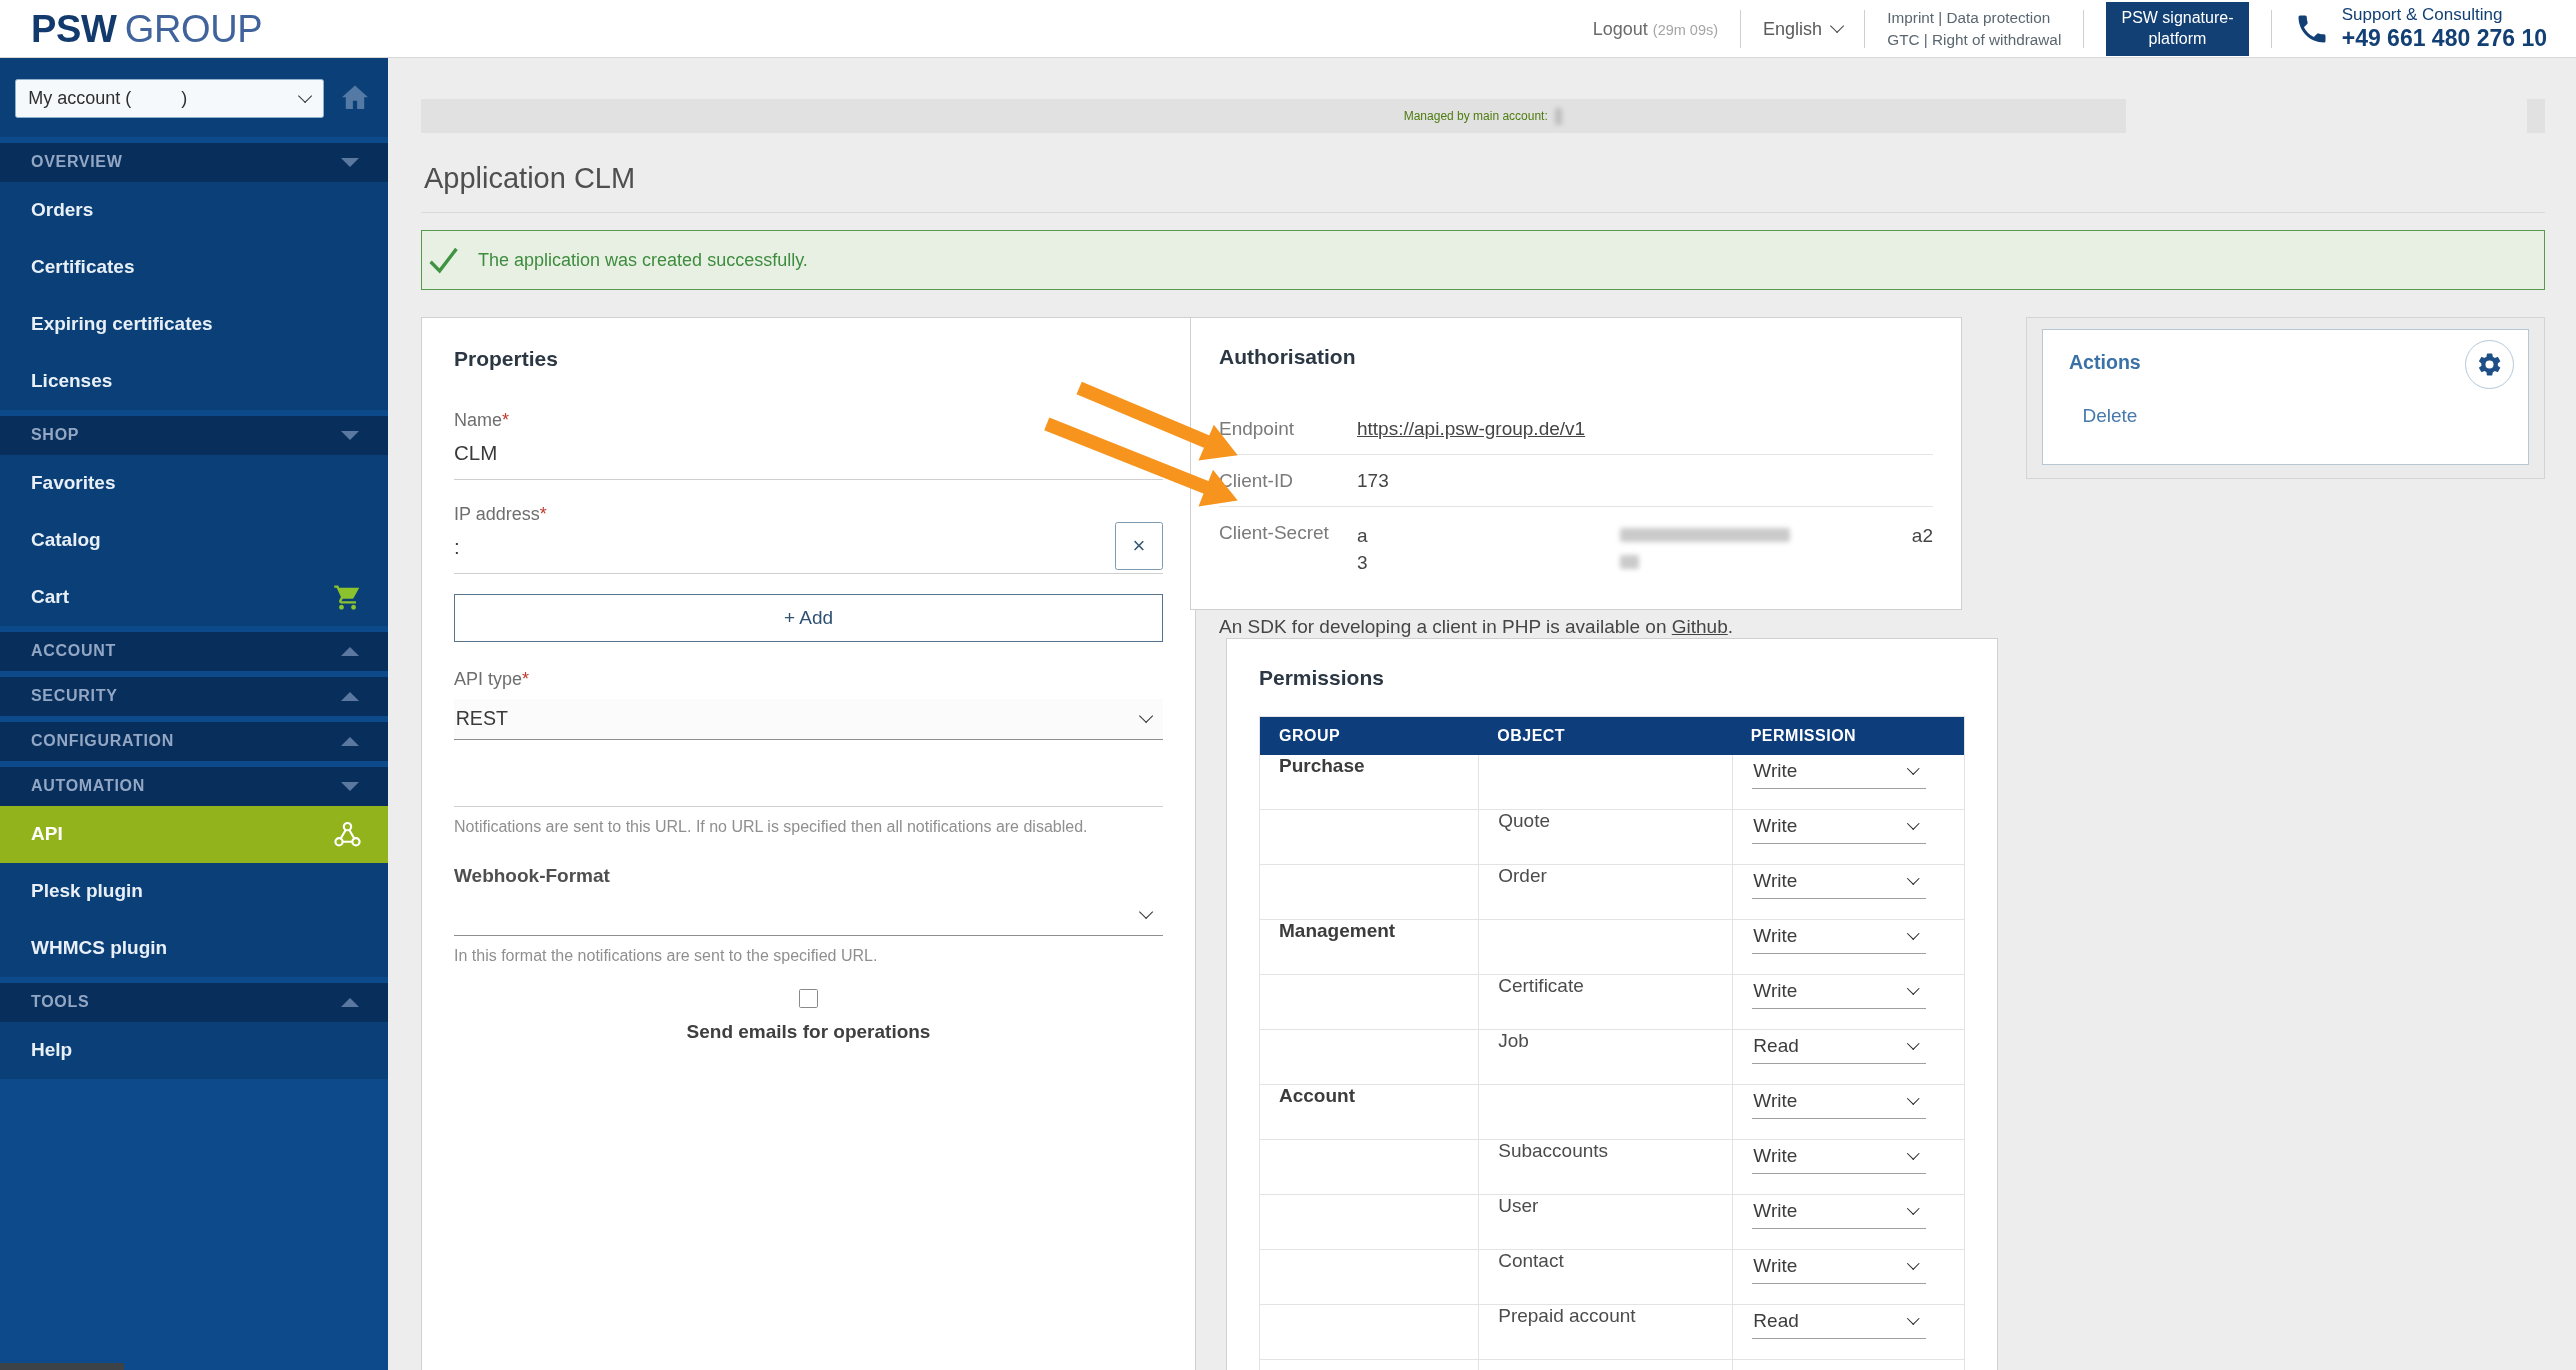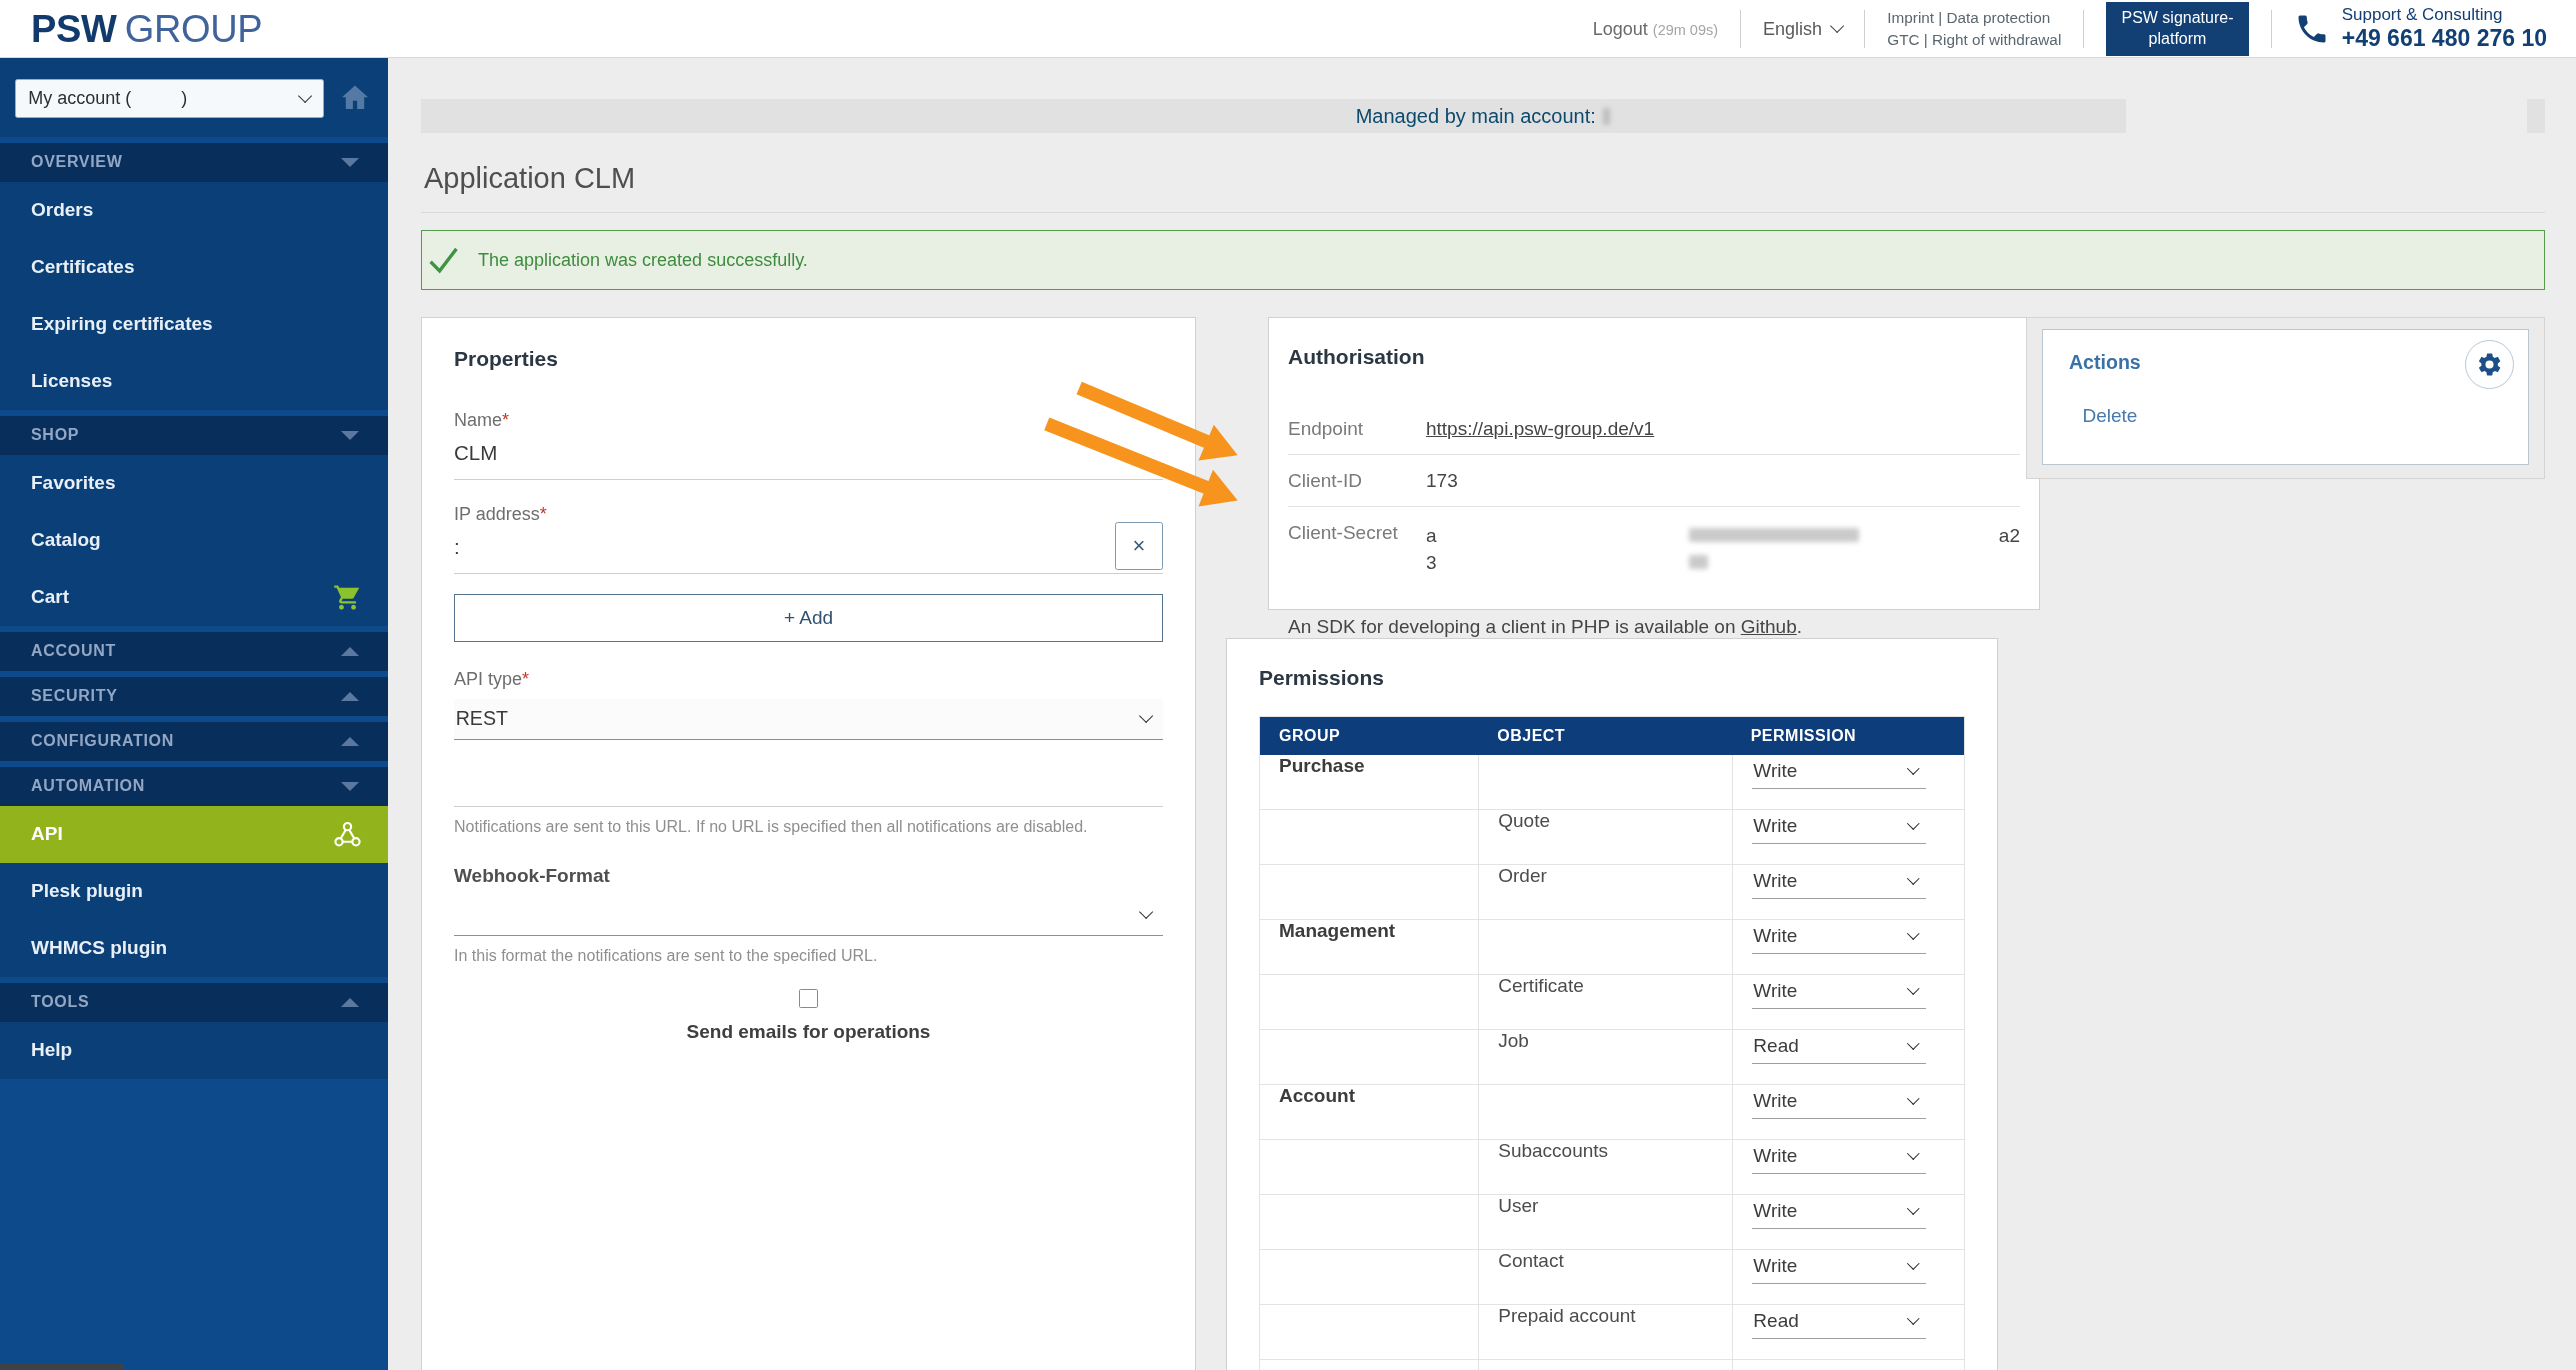--- a/index.html
+++ b/index.html
@@ -38,21 +38,21 @@
   .sec-head .sec-label { font-size:16px; color:#93a7c4; letter-spacing:0.7px; font-weight:bold; }
   .tri { position:absolute; right:29px; width:0; height:0; border-left:9.4px solid transparent; border-right:9.4px solid transparent; }
   .tri.down { border-top:9.4px solid #5b79a0; }
   .tri.up { border-bottom:9.4px solid #5b79a0; }
   .nav-item { height:57px; display:flex; align-items:center; padding:0 31px; font-size:19px; font-weight:600; color:#e9eff6; position:relative; cursor:pointer; }
   .nav-item.active { background:#93b31d; color:#fff; }
   .nav-item .right-ic { position:absolute; right:25.6px; }
 
   
   .main { position:absolute; left:388px; top:58px; width:2188px; height:1313px; background:#ededed; }
-  .managed-banner { position:absolute; left:33px; top:41px; width:2124px; height:34px; background:#e1e1e1; display:flex; align-items:center; justify-content:center; font-size:20px; color:#0c4a6e; }
+  .managed-banner { position:absolute; left:33px; top:41px; width:2124px; height:34px; background:#e1e1e1; display:flex; align-items:center; justify-content:center; font-size:12px; color:#4d7c0f; }
   .managed-banner .patch { position:absolute; left:1705px; top:0; width:401px; height:34px; background:rgba(255,255,255,0.4); }
   .smudge { display:inline-block; background:#9f9f9f; opacity:0.55; filter:blur(2.6px); border-radius:1.7px; }
   .page-title { position:absolute; left:36px; top:104px; font-size:29px; color:#4f4f4f; font-weight:400; }
   .title-divider { position:absolute; left:33px; top:154px; width:2124px; height:0.9px; background:#d9d9d9; }
   .alert { position:absolute; left:33px; top:172px; width:2124px; height:60px; background:#e8f0e4; border:1.7px solid #569a4e; display:flex; align-items:center; padding-left:6px; gap:19px; }
   .alert .msg { font-size:18px; color:#3e8c3e; }
 
   .card { position:absolute; background:#fff; border:0.9px solid #d0d0d0; }
   .card h2 { font-size:21px; font-weight:bold; color:#2c3744; }
 
@@ -71,21 +71,21 @@
   .sel-box .sel-val { font-size:19.6px; color:#3a3a3a; }
   .sel-box .chev { border-color:#333; }
   .empty-input { margin-top:5.1px; height:38px; border-bottom:0.9px solid #cfcfcf; }
   .help-text { margin-top:11px; font-size:16px; color:#8f8f8f; }
   .wh-group { margin-top:29px; }
   .cb-row { margin-top:24px; display:flex; align-items:center; gap:12.8px;flex-direction:column; }
   .cb-box { width:19px; height:19px; border:1.7px solid #8a8a8a; border-radius:1.7px; background:#fff; cursor:pointer; }
   .cb-label { font-size:19px; font-weight:600; color:#3f3f3f; }
 
   
-  .auth { left:880px; top:259px; width:772px; height:293px; padding:27px 19px; }
+  .auth { left:802px; top:259px; width:772px; height:293px; padding:27px 28px; }
   .auth h2 { margin-bottom:34px; }
   .a-row { display:flex; padding:14.5px 0; }
   .a-row.bb { border-bottom:0.9px solid #e3e3e3; }
   .a-label { width:138px; flex:none; font-size:19px; color:#7a7a7a; }
   .a-val { font-size:19px; color:#454545; position:relative; flex:1; }
   .a-link { text-decoration:underline; color:#454545; cursor:pointer; }
   .secret-line { line-height:27px; position:relative; }
   .sdk-line { margin-top:25.6px; font-size:19px; color:#454545; }
 
   

